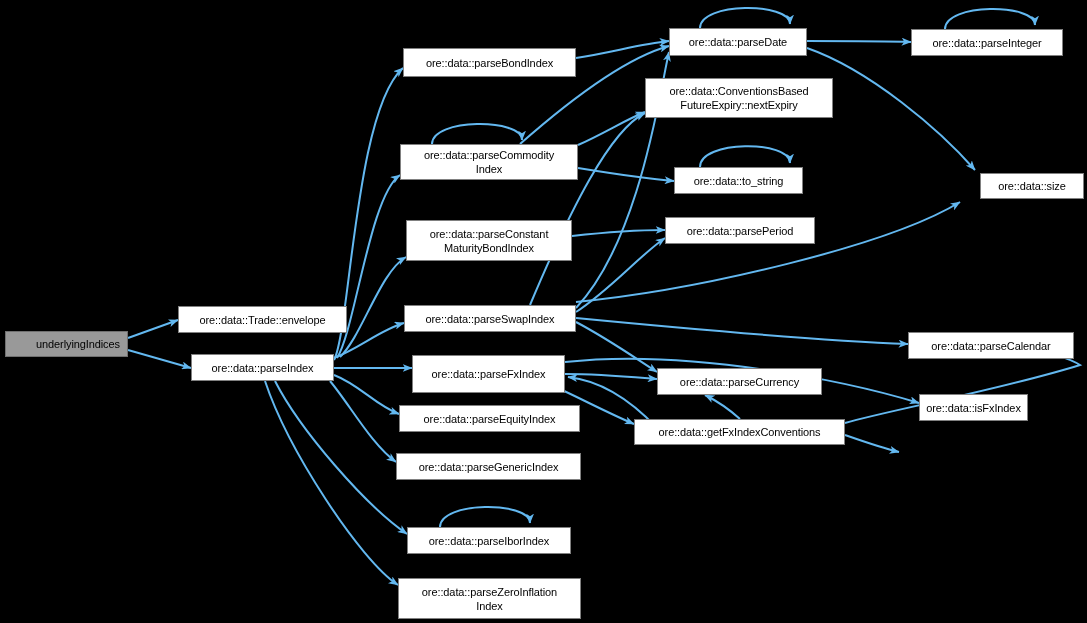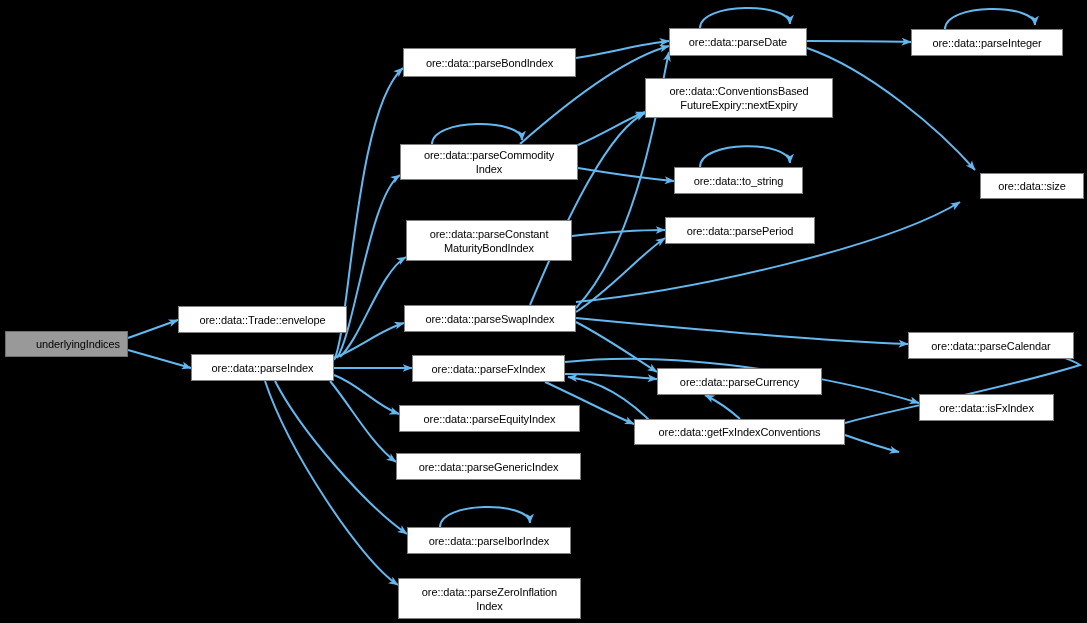--- a/index.html
+++ b/index.html
@@ -120,30 +120,30 @@
 
   <div class="node root" style="left:5px;top:331px;width:123px;height:26px;">underlyingIndices</div>
   <div class="node" style="left:178px;top:306px;width:169px;height:27px;">ore::data::Trade::envelope</div>
   <div class="node" style="left:191px;top:354px;width:143px;height:27px;">ore::data::parseIndex</div>
   <div class="node" style="left:403px;top:48px;width:173px;height:29px;">ore::data::parseBondIndex</div>
   <div class="node" style="left:400px;top:144px;width:178px;height:36px;">ore::data::parseCommodity
 Index</div>
   <div class="node" style="left:406px;top:220px;width:166px;height:41px;">ore::data::parseConstant
 MaturityBondIndex</div>
   <div class="node" style="left:404px;top:305px;width:172px;height:27px;">ore::data::parseSwapIndex</div>
-  <div class="node" style="left:412px;top:355px;width:153px;height:27px;">ore::data::parseFxIndex</div>
+  <div class="node" style="left:412px;top:355px;width:153px;height:38px;">ore::data::parseFxIndex</div>
   <div class="node" style="left:399px;top:405px;width:181px;height:27px;">ore::data::parseEquityIndex</div>
   <div class="node" style="left:396px;top:453px;width:185px;height:27px;">ore::data::parseGenericIndex</div>
   <div class="node" style="left:407px;top:527px;width:164px;height:27px;">ore::data::parseIborIndex</div>
   <div class="node" style="left:398px;top:578px;width:183px;height:41px;">ore::data::parseZeroInflation
 Index</div>
   <div class="node" style="left:669px;top:28px;width:138px;height:28px;">ore::data::parseDate</div>
   <div class="node" style="left:645px;top:78px;width:188px;height:40px;">ore::data::ConventionsBased
 FutureExpiry::nextExpiry</div>
   <div class="node" style="left:674px;top:167px;width:129px;height:27px;">ore::data::to_string</div>
   <div class="node" style="left:665px;top:217px;width:150px;height:27px;">ore::data::parsePeriod</div>
   <div class="node" style="left:657px;top:368px;width:165px;height:27px;">ore::data::parseCurrency</div>
   <div class="node" style="left:634px;top:419px;width:211px;height:26px;">ore::data::getFxIndexConventions</div>
   <div class="node" style="left:911px;top:29px;width:152px;height:27px;">ore::data::parseInteger</div>
   <div class="node" style="left:936px;top:173px;width:104px;height:26px;margin-left:44px;">ore::data::size</div>
   <div class="node" style="left:908px;top:332px;width:166px;height:27px;">ore::data::parseCalendar</div>
-  <div class="node" style="left:919px;top:394px;width:135px;height:27px;">ore::data::isFxIndex</div>
+  <div class="node" style="left:919px;top:394px;width:109px;height:27px;">ore::data::isFxIndex</div>
 </div>
 
 </body></html>

